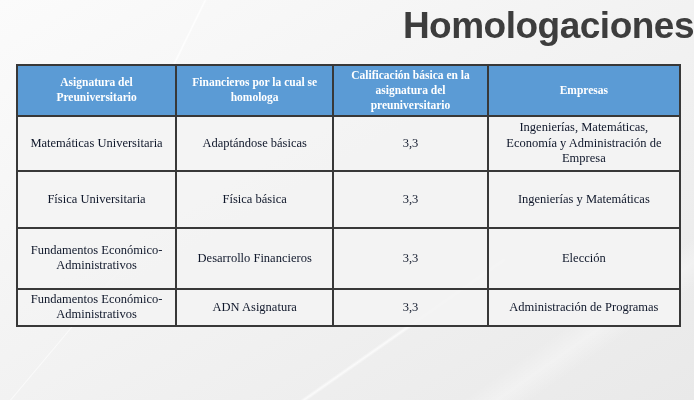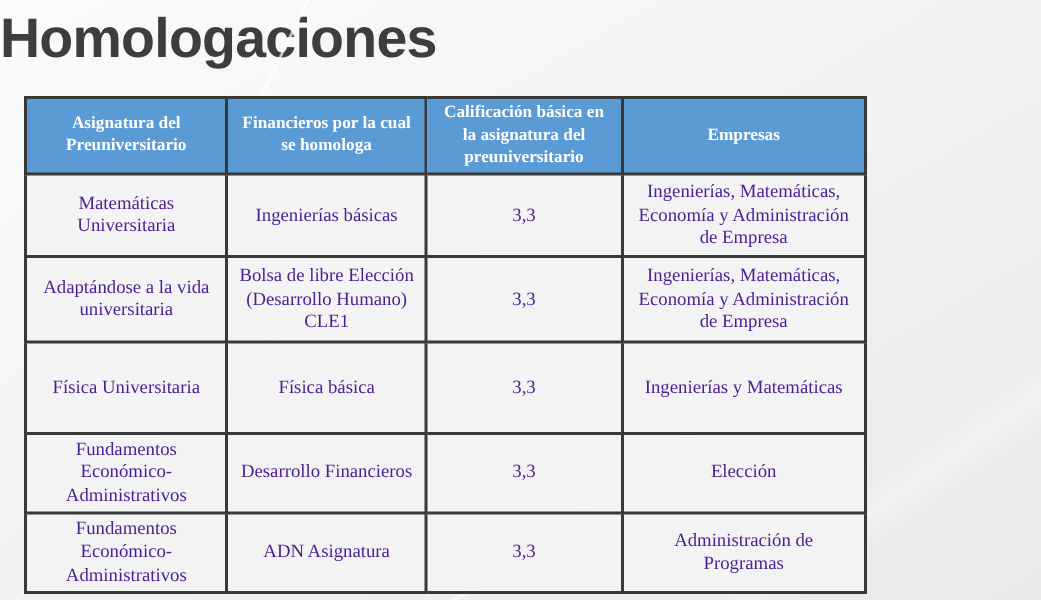--- a/index.html
+++ b/index.html
@@ -11,41 +11,41 @@
   .streak{
     position:absolute;pointer-events:none;
     background:linear-gradient(to right,rgba(255,255,255,0),rgba(255,255,255,0.9),rgba(255,255,255,0));
   }
   .streak1{width:3px;height:260px;left:160px;top:-40px;transform:rotate(26deg);}
   .streak2{width:5px;height:420px;left:330px;top:170px;transform:rotate(55deg);opacity:.8;}
   .streak3{width:40px;height:500px;left:520px;top:120px;transform:rotate(55deg);opacity:.35;}
   .streak4{width:2px;height:200px;left:60px;top:240px;transform:rotate(40deg);opacity:.7;}
 
   h1.slide-title{
-    margin:0;padding-top:5px;text-align:left;
+    margin:0;padding-top:5px;text-align:right;
     font-family:"Liberation Sans", sans-serif;font-weight:bold;
     font-size:37px;color:#3d3d3d;letter-spacing:-0.5px;
   }
   table.homol{
-    position:absolute;left:16px;top:64px;width:562px;
+    position:absolute;left:16px;top:64px;width:665px;
     border-collapse:collapse;table-layout:fixed;
     background:transparent;
   }
   table.homol th, table.homol td{
     border:2px solid #383838;
     text-align:center;vertical-align:middle;
     padding:2px 6px;overflow:hidden;
   }
   table.homol th{
     background:#5b9bd5;color:#ffffff;
     font-weight:bold;font-size:11.5px;line-height:1.3;
   }
   table.homol td{
     background:rgba(243,243,243,0.92);
-    font-size:12.5px;line-height:1.25;color:#4c1d95;
+    font-size:12.5px;line-height:1.25;color:#0f172a;
   }
   thead tr{height:48px;}
   tbody tr:nth-child(1){height:55px;}
   tbody tr:nth-child(2){height:57px;}
   tbody tr:nth-child(3){height:61px;}
   tbody tr:nth-child(4){height:27px;margin-left:32px;}
   tbody tr:nth-child(5){height:33px;}
   tbody tr:nth-child(6){height:37px;}
   col.c1{width:24%;} col.c2{width:23.7%;} col.c3{width:23.3%;} col.c4{width:29%;}
 </style>
@@ -70,27 +70,21 @@
     <tr>
         <th>Asignatura del Preuniversitario</th>
         <th>Financieros por la cual se homologa</th>
         <th>Calificación básica en la asignatura del preuniversitario</th>
         <th>Empresas</th>
       </tr>
   </thead>
   <tbody>
       <tr>
         <td>Matemáticas Universitaria</td>
-        <td>Ingenierías básicas</td>
-        <td>3,3</td>
-        <td>Ingenierías, Matemáticas, Economía y Administración de Empresa</td>
-      </tr>
-      <tr>
-        <td>Adaptándose a la vida universitaria</td>
-        <td>Bolsa de libre Elección (Desarrollo Humano) CLE1</td>
+        <td>Adaptándose básicas</td>
         <td>3,3</td>
         <td>Ingenierías, Matemáticas, Economía y Administración de Empresa</td>
       </tr>
       <tr>
         <td>Física Universitaria</td>
         <td>Física básica</td>
         <td>3,3</td>
         <td>Ingenierías y Matemáticas</td>
       </tr>
       <tr>

